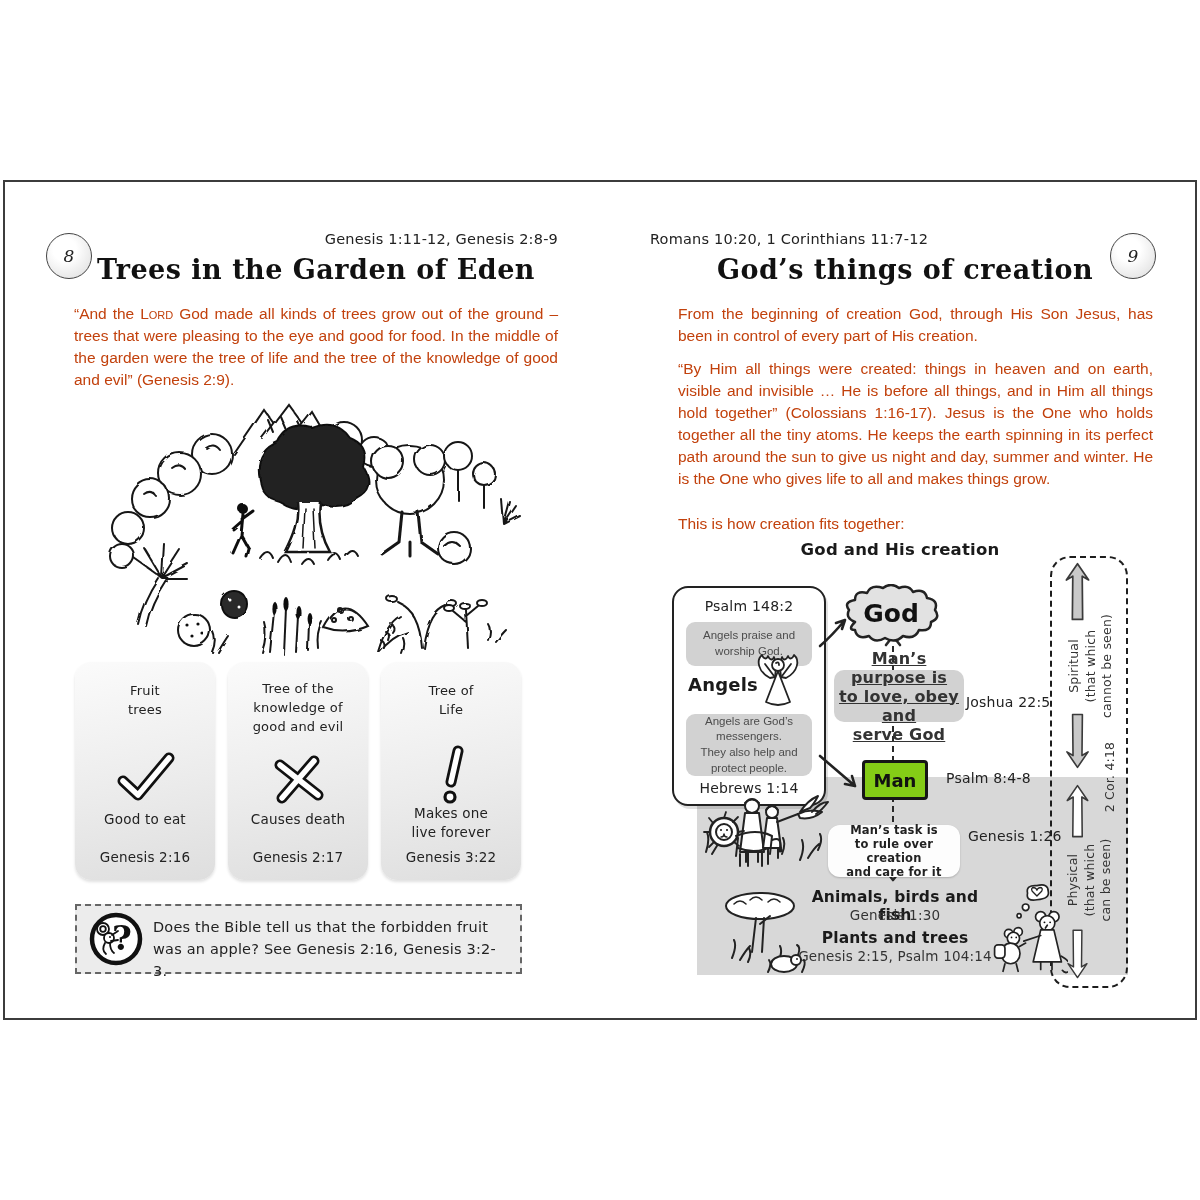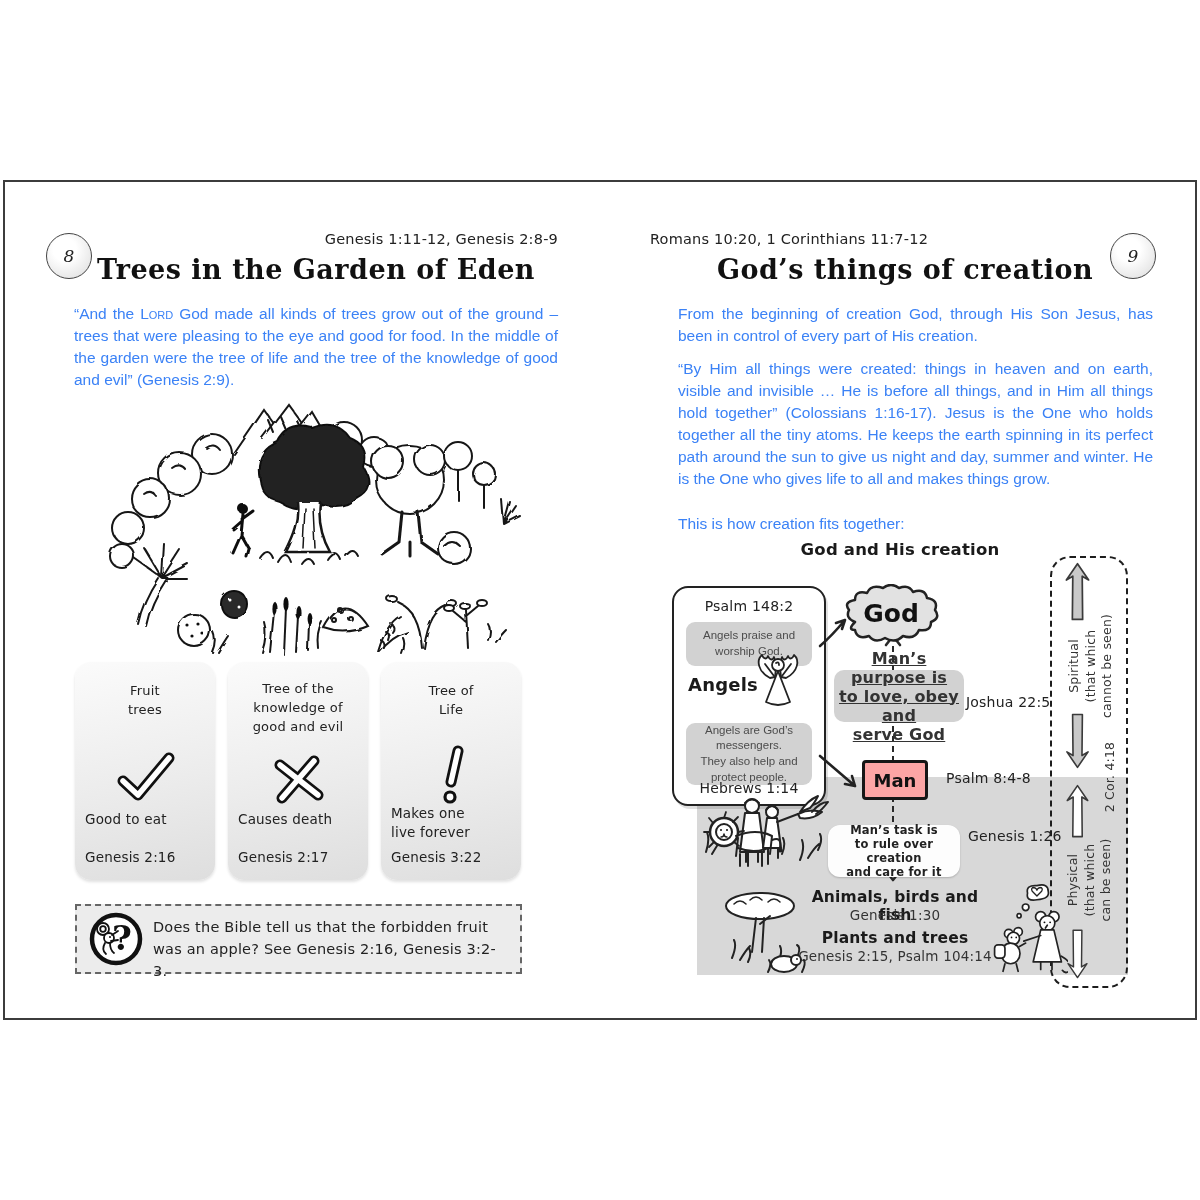--- a/index.html
+++ b/index.html
@@ -6,28 +6,28 @@
   #stage{position:relative;width:1200px;height:1200px;background:#fff;overflow:hidden;
          font-family:"Liberation Sans",sans-serif;color:#1f1f1f;}
   .abs{position:absolute;}
   #spread{left:3px;top:180px;width:1190px;height:836px;border:2px solid #3c3c3c;background:#fff;}
   .pagecircle{width:44px;height:44px;border:1.5px solid #444;border-radius:50%;
     background:radial-gradient(circle at 40% 35%, #ffffff 30%, #e2e2e2 85%, #d5d5d5);
     display:flex;align-items:center;justify-content:center;
     font-family:"DejaVu Serif",serif;font-style:italic;font-size:17px;color:#222;}
   .ref{font-family:"DejaVu Sans",sans-serif;font-size:14.5px;color:#222;letter-spacing:.2px;}
   .title{font-family:"DejaVu Serif",serif;font-weight:bold;font-size:27px;color:#111;text-align:center;letter-spacing:.5px;}
-  .body{font-size:15.5px;line-height:1.42;text-align:justify;color:#3b82f6;}
+  .body{font-size:15.5px;line-height:1.42;text-align:justify;color:#c2410c;}
   .lord{font-variant:small-caps;}
   .pre{white-space:pre-line;}
   .comic{font-family:"DejaVu Sans",sans-serif;letter-spacing:.2px;}
   .card{width:140px;height:218px;border-radius:16px;background:linear-gradient(168deg,#fbfbfb 0%,#ececec 55%,#dedede 100%);
         box-shadow:0 2px 3px rgba(0,0,0,.12);}
   .cardtitle{font-size:13px;color:#222;text-align:center;line-height:1.45;}
-  .cardtext{font-size:13.5px;color:#222;text-align:left;line-height:1.4;}
+  .cardtext{font-size:13.5px;color:#222;text-align:center;line-height:1.4;}
   .qbox{border:2px dashed #666;background:#ececec;}
   .qtext{font-size:14.5px;line-height:1.5;color:#222;}
   .graynote{background:#d2d2d2;border-radius:9px;font-size:11.5px;line-height:1.35;color:#4c4c4c;text-align:center;
             display:flex;align-items:center;justify-content:center;}
   .dlabel{font-size:14px;color:#222;}
   .diagbold{font-weight:bold;color:#1a1a1a;text-align:center;}
   .rot{transform:translate(-50%,-50%) rotate(-90deg);text-align:center;white-space:pre;
        font-size:12.5px;line-height:1.32;color:#333;}
   .zone{background:#d8d8d8;}
   .sidebar{border:2.5px dashed #1d1d1d;border-radius:20px;}
@@ -230,41 +230,41 @@
     <svg class="abs" style="left:78px;top:62px;" width="52" height="58" viewBox="0 0 52 58">
       <g stroke="#222" stroke-width="1.8" fill="#fff" stroke-linecap="round" stroke-linejoin="round">
         <path d="M18,28 C6,22 4,10 10,5 C12,10 15,9 16,6 C18,11 21,10 22,7 C24,12 24,20 23,27 Z"></path>
         <path d="M34,28 C46,22 48,10 42,5 C40,10 37,9 36,6 C34,11 31,10 30,7 C28,12 28,20 29,27 Z"></path>
         <circle cx="26" cy="15" r="6"></circle>
         <path d="M24,13 q3,-2 3,2" fill="none"></path>
         <path d="M26,21 L14,52 Q26,58 38,52 Z"></path>
         <path d="M22,26 L13,14 M30,26 L39,14" fill="none"></path>
       </g>
     </svg>
-    <div class="abs graynote pre" style="left:12px;top:126px;width:126px;height:62px;margin-top:9px;">Angels are God’s
+    <div class="abs graynote pre" style="left:12px;top:126px;width:126px;height:62px;">Angels are God’s
 messengers.
 They also help and
 protect people.</div>
     <div class="abs comic dlabel" style="left:0;top:192px;width:150px;text-align:center;">Hebrews 1:14</div>
   </div>
 
   <svg class="abs" style="left:817px;top:610px;" width="36" height="40" viewBox="0 0 36 40">
     <path d="M3,36 C10,30 18,22 28,10 M28,10 L19,13 M28,10 L25,19" stroke="#222" stroke-width="2.6" fill="none" stroke-linecap="round" stroke-linejoin="round"></path>
   </svg>
   <svg class="abs" style="left:817px;top:752px;" width="46" height="44" viewBox="0 0 46 44">
     <path d="M3,4 L38,34 M38,34 L28,32 M38,34 L35,24" stroke="#222" stroke-width="2.6" fill="none" stroke-linecap="round" stroke-linejoin="round"></path>
   </svg>
 
   <div class="abs comic pre" style="left:834px;top:670px;width:130px;height:52px;background:#d2d2d2;border-radius:10px;
        font-size:16px;font-weight:bold;color:#333;text-align:center;display:flex;align-items:center;justify-content:center;text-decoration:underline;">Man’s purpose is
 to love, obey and
 serve God</div>
   <div class="abs comic dlabel" style="left:966px;top:694px;">Joshua 22:5</div>
 
-  <div class="abs" style="left:862px;top:760px;width:60px;height:34px;background:#fca5a5;border:3px solid #161616;border-radius:4px;
+  <div class="abs" style="left:862px;top:760px;width:60px;height:34px;background:#84cc16;border:3px solid #161616;border-radius:4px;
        display:flex;align-items:center;justify-content:center;font-family:'DejaVu Sans',sans-serif;font-weight:bold;font-size:18px;color:#111;">Man</div>
   <div class="abs comic dlabel" style="left:946px;top:770px;">Psalm 8:4-8</div>
 
   <div class="abs comic pre" style="left:828px;top:808px;width:132px;height:52px;background:#fdfdfd;border-radius:12px;box-shadow:0 1px 2px rgba(0,0,0,.2);
        font-size:11.5px;font-weight:bold;color:#222;text-align:center;display:flex;align-items:center;justify-content:center;margin-top:17px;">Man’s task is
 to rule over creation
 and care for it</div>
   <div class="abs comic dlabel" style="left:968px;top:828px;">Genesis 1:26</div>
 
   <div class="abs comic diagbold" style="left:795px;top:888px;width:200px;font-size:15.5px;">Animals, birds and fish</div>

